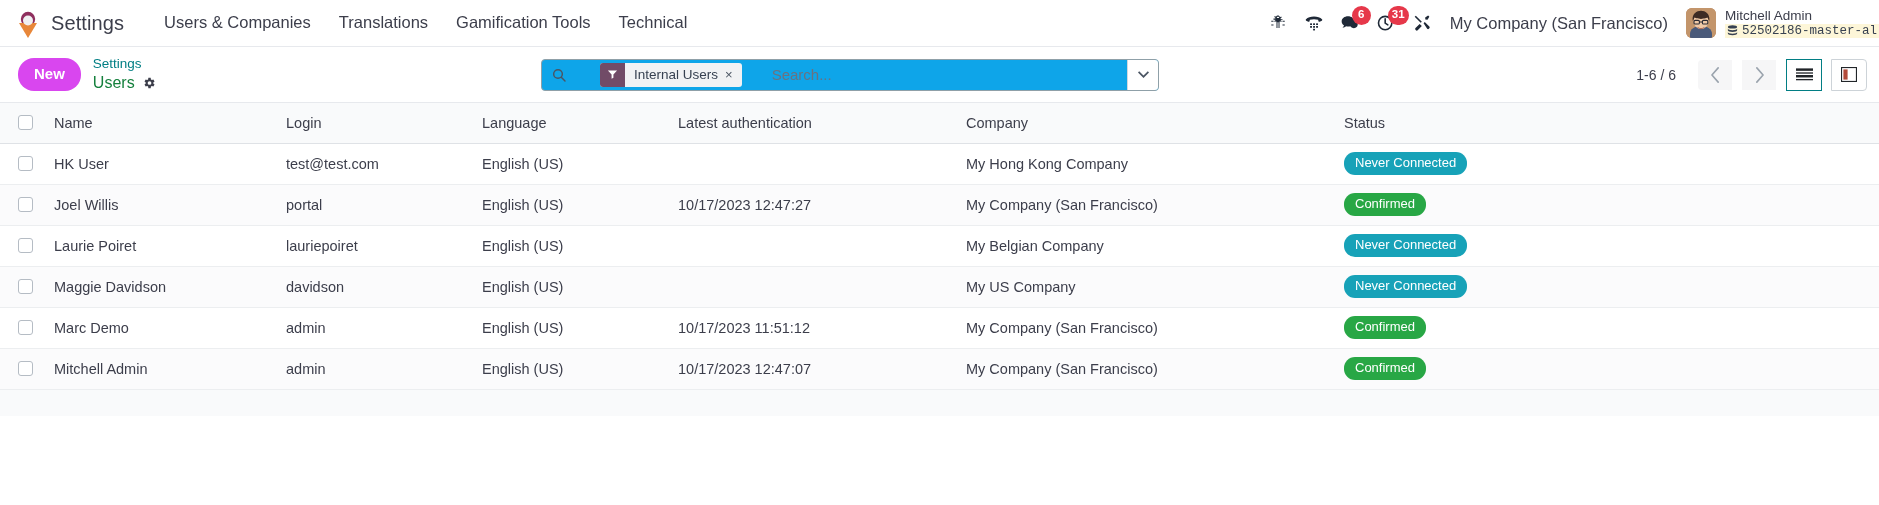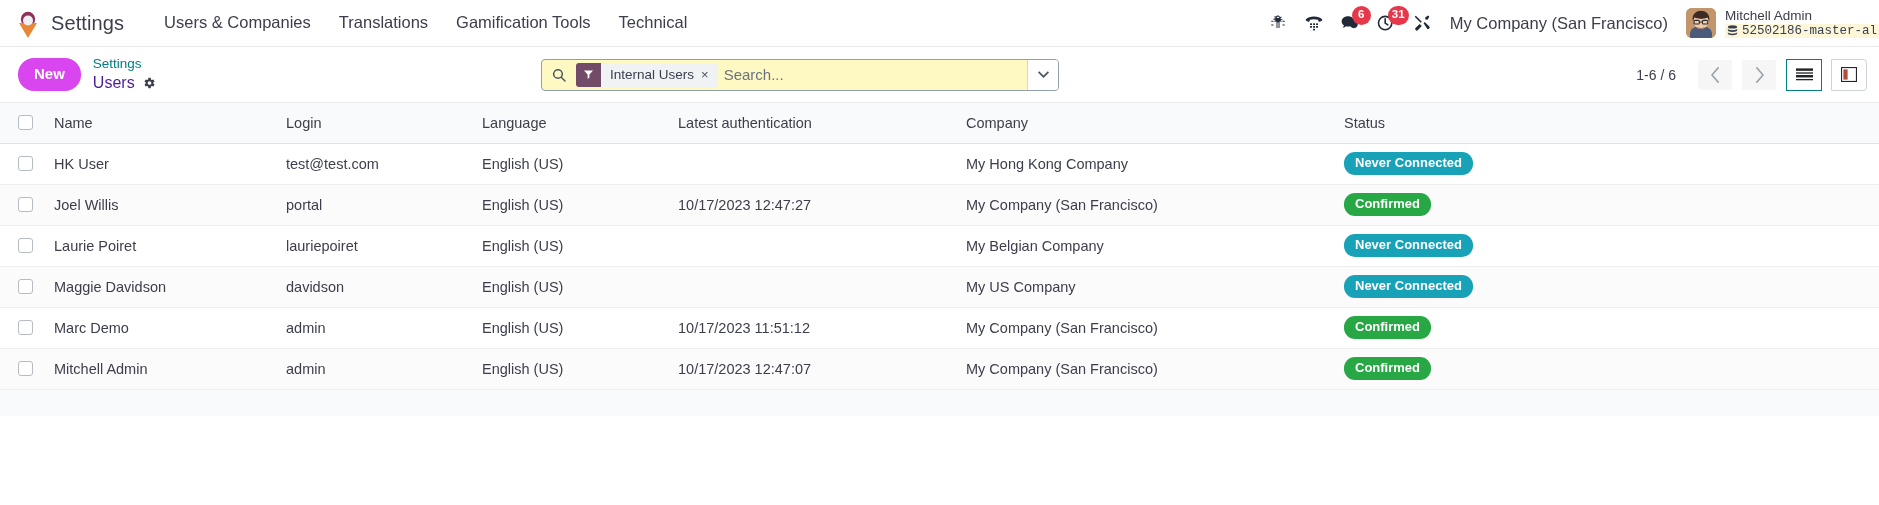--- a/index.html
+++ b/index.html
@@ -130,35 +130,36 @@
     margin-right: 12px;
   }
   .breadcrumb { display: flex; flex-direction: column; line-height: 1.25; }
   .bc-parent {
     font-size: 13.5px;
     color: #017e84;
     cursor: pointer;
     font-weight: 500;
   }
   .bc-current-row { display: flex; align-items: center; gap: 7px; }
-  .bc-current { font-size: 16px; color: #4c1d95; }
+  .bc-current { font-size: 16px; color: #15803d; }
   .bc-gear { color: #3c3e4b; display: flex; cursor: pointer; }
 
   
   .searchview {
     position: absolute;
     left: 541px;
-    width: 518px;
+    width: 618px;
     height: 32px;
     display: flex;
     align-items: center;
     border: 1px solid #8fa0a8;
     border-radius: 4px;
-    background: #fef9c3;
+    background: #0ea5e9;
     overflow: hidden;
+    gap: 24px;
   }
   .search-icon-wrap {
     width: 34px; height: 100%;
     display: flex; align-items: center; justify-content: center;
     color: #4b5563; flex: 0 0 auto;
   }
   .facet {
     display: flex; align-items: center;
     height: 24px;
     background: #f1f2f4;
@@ -284,21 +285,21 @@
     background: #fff;
     cursor: pointer;
     display: block;
   }
   .cb:checked { background: #714b67; border-color: #714b67; }
   .badge-pill {
     display: inline-block;
     border-radius: 11px;
     color: #ffffff;
     font-size: 13px;
-    font-weight: 700;
+    font-weight: 400;
     padding: 3px 11px 4px;
     line-height: 1.18;
     white-space: nowrap;
   }
   .badge-info { background: #17a2b8; }
   .badge-success { background: #28a745; }
   .table-filler { height: 26px; background: #f9fafb; }
 </style>
 </head>
 <body>

